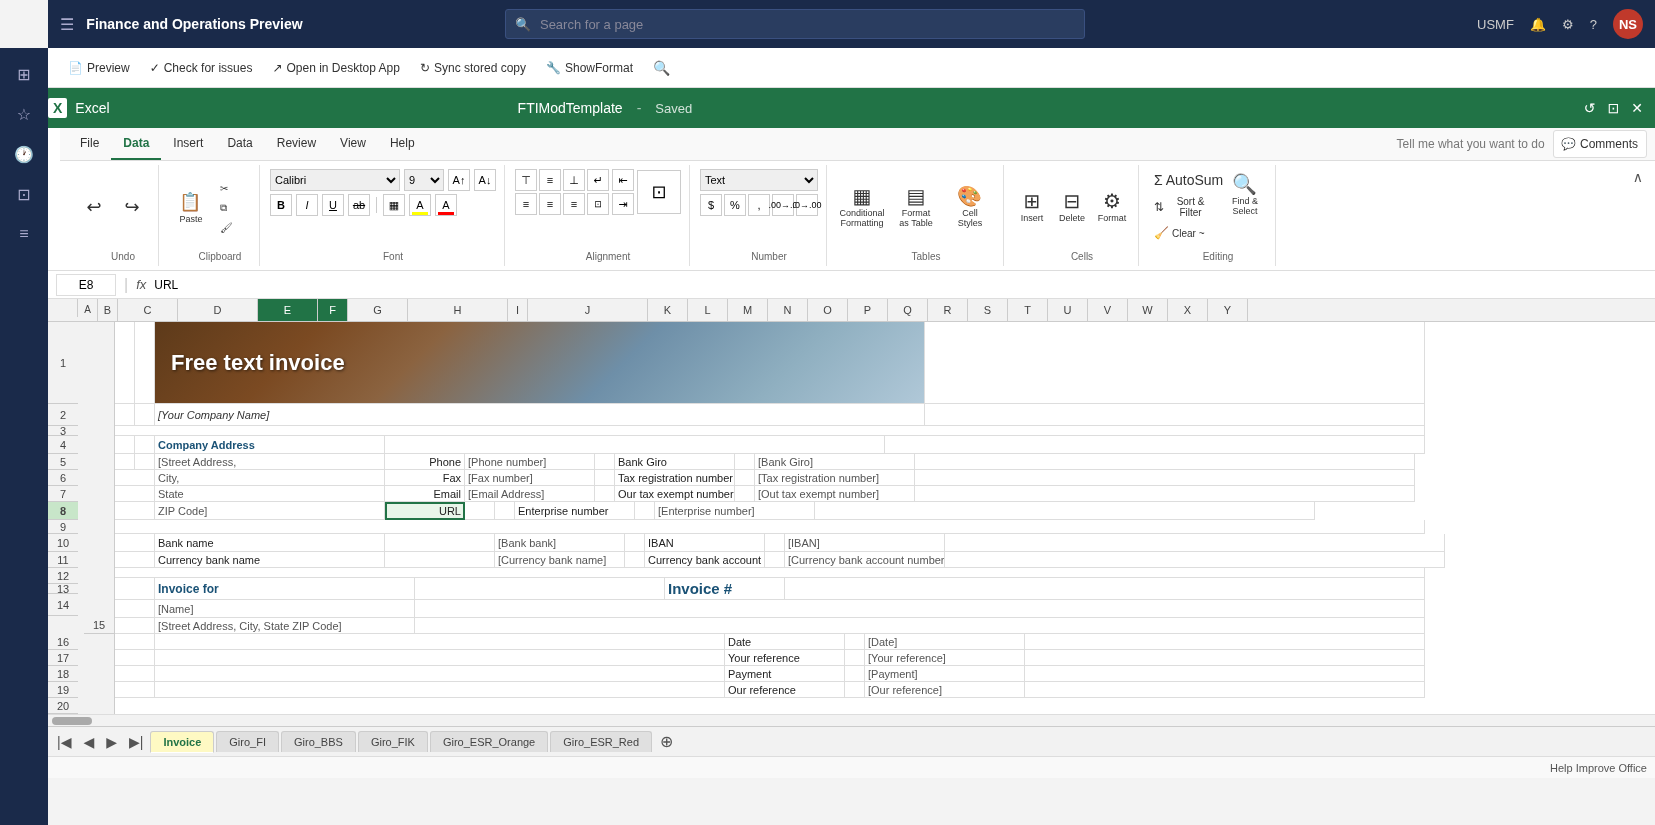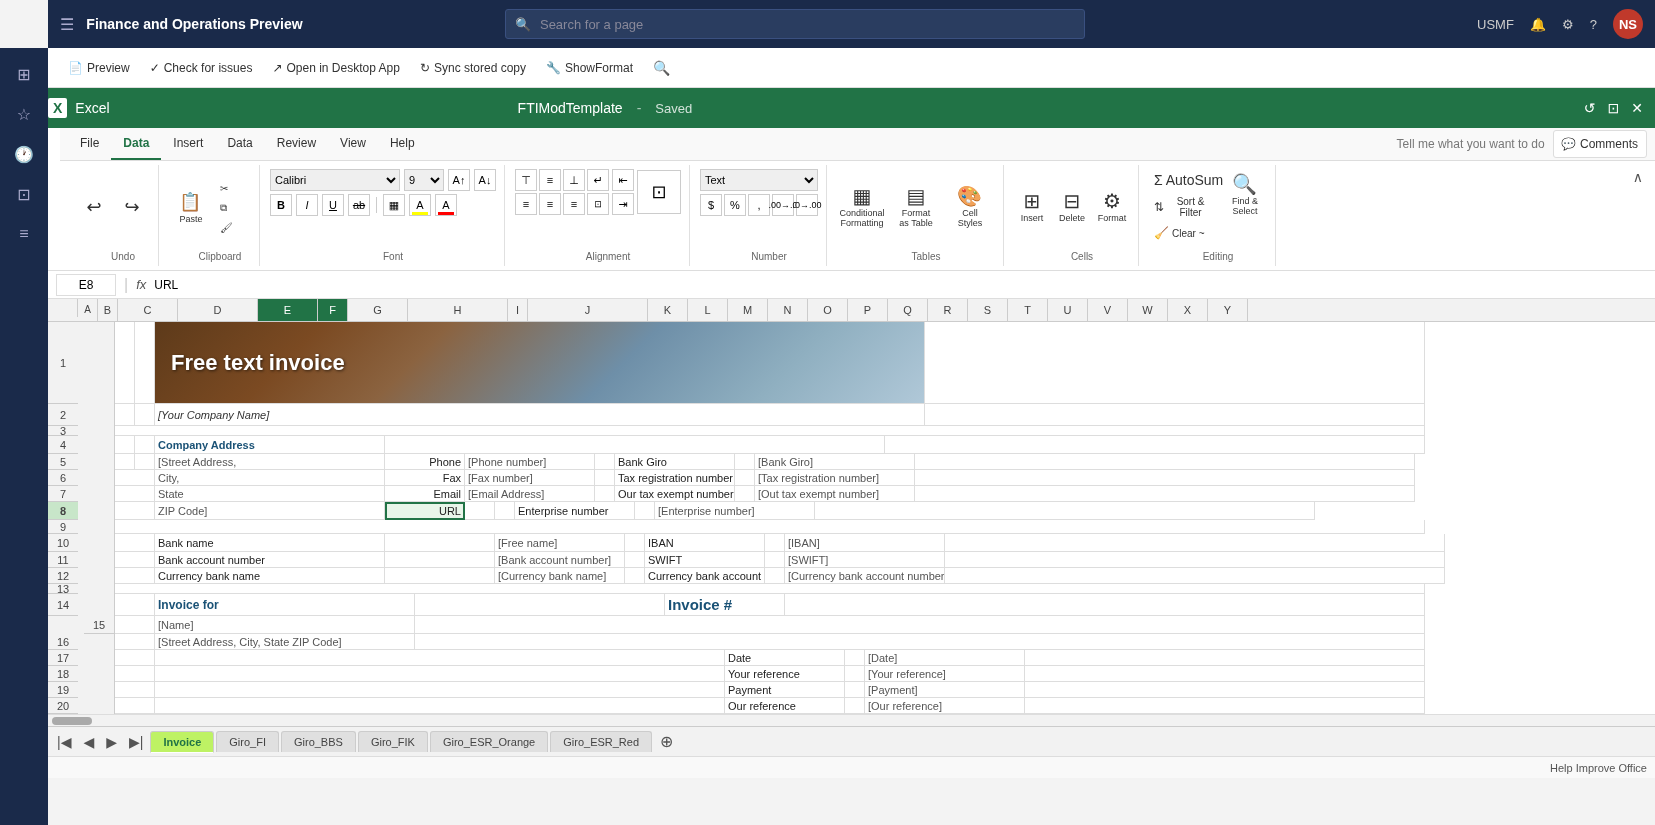--- a/index.html
+++ b/index.html
@@ -215,21 +215,21 @@
     .sheet-tab {
       padding: 4px 12px;
       font-size: 11px;
       border: 1px solid #ccc;
       border-bottom: none;
       border-radius: 3px 3px 0 0;
       cursor: pointer;
       background: #e0e0e0;
       color: #444;
     }
-    .sheet-tab.active { background: #bef264; color: #217346; font-weight: 600; border-bottom: 1px solid white; margin-bottom: -1px; }
+    .sheet-tab.active { background: #fef9c3; color: #217346; font-weight: 600; border-bottom: 1px solid white; margin-bottom: -1px; }
     .add-sheet { font-size: 16px; color: #555; cursor: pointer; padding: 2px 6px; }
 
     
     .status-bar {
       background: #f9f9f9;
       border-top: 1px solid #ddd;
       height: 22px;
       display: flex;
       align-items: center;
       padding: 0 8px;
@@ -688,39 +688,28 @@
         </div>
 
         <div class="grid-row">
           <div class="cell" style="width:1310px; height:14px;"></div>
         </div>
 
         <div class="grid-row">
           <div class="cell" style="width:40px; height:18px;"></div>
           <div class="cell" style="width:230px; height:18px;">Bank name</div>
           <div class="cell" style="width:110px; height:18px;"></div>
-          <div class="cell" style="width:130px; height:18px; color:#555;">[Free name]</div>
+          <div class="cell" style="width:130px; height:18px; color:#555;">[Bank bank]</div>
           <div class="cell" style="width:20px; height:18px;"></div>
           <div class="cell" style="width:120px; height:18px;">IBAN</div>
           <div class="cell" style="width:20px; height:18px;"></div>
           <div class="cell" style="width:160px; height:18px; color:#555;">[IBAN]</div>
           <div class="cell" style="width:500px; height:18px;"></div>
         </div>
 
-        <div class="grid-row">
-          <div class="cell" style="width:40px; height:16px;"></div>
-          <div class="cell" style="width:230px; height:16px;">Bank account number</div>
-          <div class="cell" style="width:110px; height:16px;"></div>
-          <div class="cell" style="width:130px; height:16px; color:#555;">[Bank account number]</div>
-          <div class="cell" style="width:20px; height:16px;"></div>
-          <div class="cell" style="width:120px; height:16px;">SWIFT</div>
-          <div class="cell" style="width:20px; height:16px;"></div>
-          <div class="cell" style="width:160px; height:16px; color:#555;">[SWIFT]</div>
-          <div class="cell" style="width:500px; height:16px;"></div>
-        </div>
 
         <div class="grid-row">
           <div class="cell" style="width:40px; height:16px;"></div>
           <div class="cell" style="width:230px; height:16px;">Currency bank name</div>
           <div class="cell" style="width:110px; height:16px;"></div>
           <div class="cell" style="width:130px; height:16px; color:#555;">[Currency bank name]</div>
           <div class="cell" style="width:20px; height:16px;"></div>
           <div class="cell" style="width:120px; height:16px;">Currency bank account number</div>
           <div class="cell" style="width:20px; height:16px;"></div>
           <div class="cell" style="width:160px; height:16px; color:#555;">[Currency bank account number]</div>

